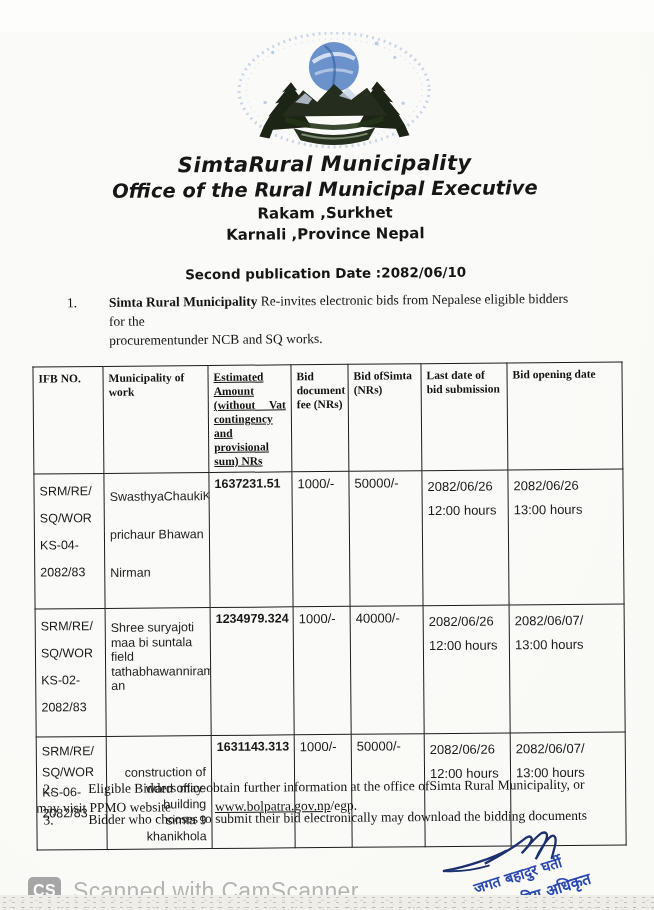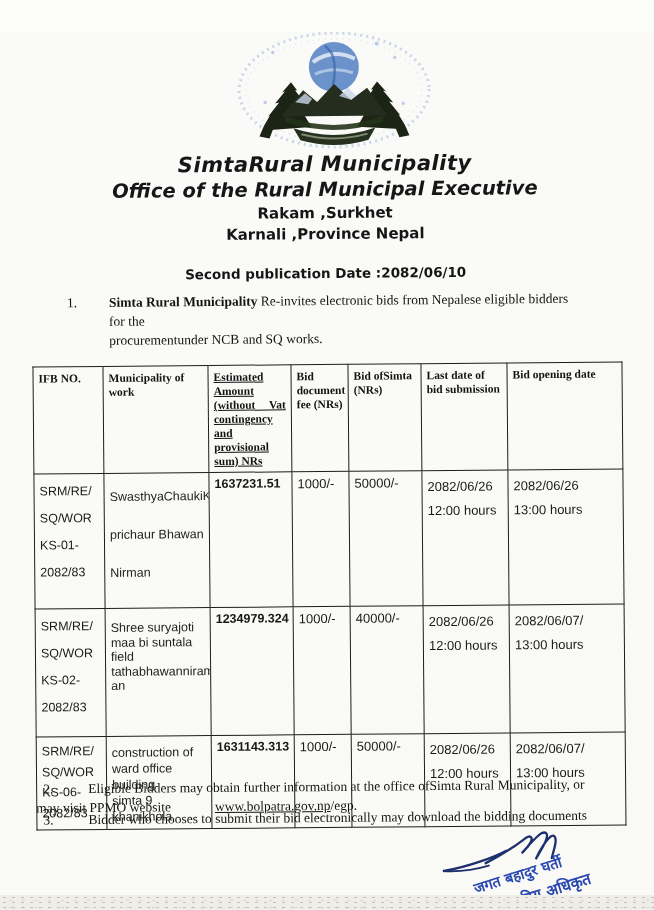--- a/index.html
+++ b/index.html
@@ -76,21 +76,21 @@
   tr.r2{height:128px;}
   tr.r3{height:84px;}
   td.ifb{font-size:12.5px;color:#1a1a1a;padding-top:7px;}
   tr.r1 td.ifb .ln,tr.r2 td.ifb .ln{line-height:27px;}
   tr.r3 td.ifb .ln{line-height:20.5px;}
   td.desc{font-size:12.5px;color:#222;}
   tr.r1 td.desc{padding-top:16px;}
   tr.r1 td.desc .ln{margin-bottom:24px;line-height:14px;}
   tr.r2 td.desc{padding-top:12px;}
   tr.r2 td.desc .ln{line-height:14.5px;}
-  tr.r3 td.desc{padding-top:8px;}
+  tr.r3 td.desc{padding-top:28px;text-align:right;}
   tr.r3 td.desc .ln{line-height:16px;}
   td.amt{font-size:12.5px;font-weight:bold;color:#161616;padding-top:6px;}
   td.fee,td.sec{font-size:13px;color:#1a1a1a;padding-top:6px;}
   td.dt{font-size:13px;color:#1a1a1a;padding-top:6px;}
   td.dt .ln{line-height:24px;}
 
   
   .sig-svg{position:absolute;left:437px;top:798px;width:130px;height:48px;}
   .stamp{
     position:absolute;
@@ -197,21 +197,21 @@
         <th class="hcell just">Estimated Amount (without Vat contingency and provisional sum) NRs</th>
         <th class="hcell">Bid document fee (NRs)</th>
         <th class="hcell">Bid ofSimta (NRs)</th>
         <th class="hcell">Last date of bid submission</th>
         <th class="hcell">Bid opening date</th>
       </tr>
       <tr class="r1">
         <td class="ifb">
               <div class="ln">SRM/RE/</div>
               <div class="ln">SQ/WOR</div>
-              <div class="ln">KS-01-</div>
+              <div class="ln">KS-04-</div>
               <div class="ln">2082/83</div>
             </td>
         <td class="desc">
               <div class="ln">SwasthyaChaukiKa</div>
               <div class="ln">prichaur Bhawan</div>
               <div class="ln">Nirman</div>
             </td>
         <td class="amt">1637231.51</td>
         <td class="fee">1000/-</td>
         <td class="sec">50000/-</td>
@@ -290,15 +290,19 @@
       <path d="M3 42 C 28 38, 55 28, 66 22 C 60 27, 50 32, 44 35 C 58 28, 74 18, 82 12
                C 87 8, 90 7, 91 10 C 92 14, 86 20, 81 25 C 88 17, 96 8, 101 5
                C 106 3, 108 6, 105 13 C 102 20, 97 27, 95 31 C 99 22, 106 11, 111 8
                C 115 6, 116 12, 114 19 L 111 30" fill="none" stroke="#1c2f6e" stroke-width="2.3" stroke-linecap="round"></path>
       <path d="M3 42 C 18 43, 34 41, 48 37" fill="none" stroke="#1c2f6e" stroke-width="2" stroke-linecap="round"></path>
     </svg>
     <div class="stamp" id="stamp1" style="color:#2a49b0">जगत बहादुर घर्ती</div>
     <div class="stamp" id="stamp2" style="color:#2a49b0">प्रमुख प्रशासकीय अधिकृत</div>
   </div>
 
+  <div class="watermark">
+    <span class="cs-badge">CS</span>
+    <span class="wm-text">Scanned with CamScanner</span>
+  </div>
 
   <div class="noise-strip"></div>
 </div>
 
 </body></html>

